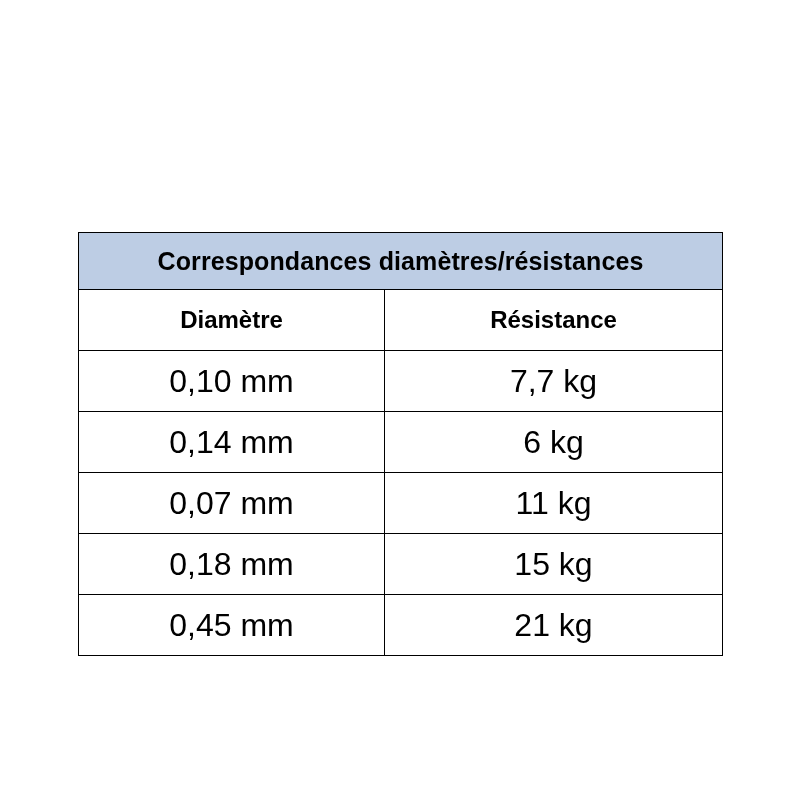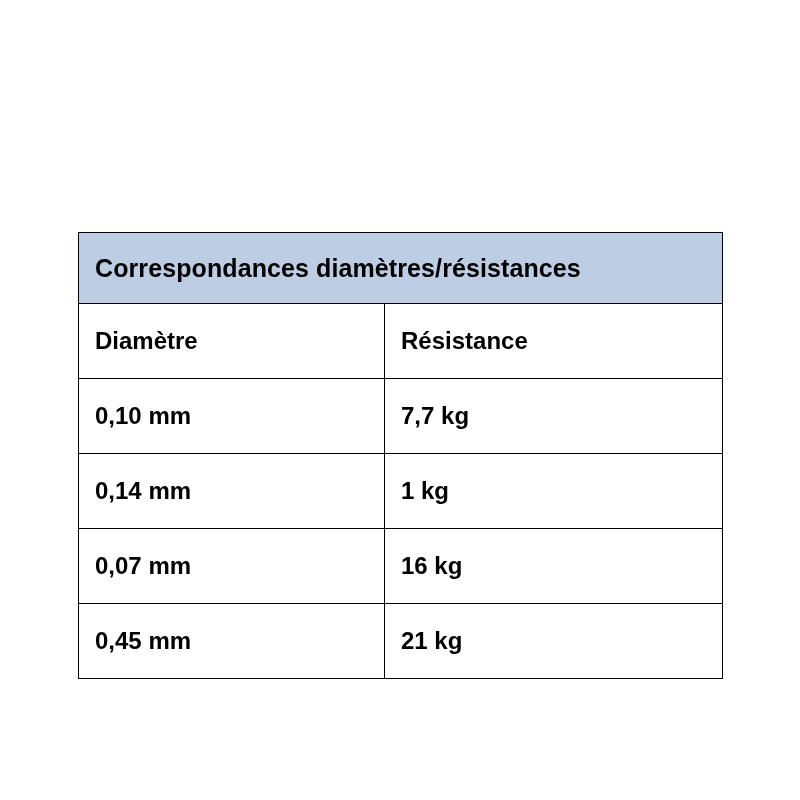--- a/index.html
+++ b/index.html
@@ -28,45 +28,46 @@
   }
 
   table.spec-table {
     width: 644px;
     border-collapse: collapse;
     table-layout: fixed;
   }
 
   table.spec-table td {
     border: 1px solid #000000;
+    text-align: center;
     vertical-align: middle;
     color: #000000;
-    padding: 16px;
+    padding: 9px;
   }
 
   
   tr.title-row td {
     background: #bdcde4;
     font-weight: bold;
     font-size: 25px;
     height: 38px;
     letter-spacing: 0.1px;
   }
 
   
   tr.header-row td {
     font-weight: bold;
     font-size: 24px;
     height: 42px;
   }
 
   
   tr.data-row td {
-    font-weight: bold;
-    font-size: 24px;
+    font-weight: normal;
+    font-size: 32px;
     height: 42px;
   }
 
   col.col-diameter { width: 306px; }
   col.col-resistance { width: 338px; }
 </style>
 </head>
 <body>
 
 <div class="page">
@@ -83,25 +84,29 @@
         <tr class="header-row">
           <td>Diamètre</td>
           <td>Résistance</td>
         </tr>
         <tr class="data-row">
           <td>0,10 mm</td>
           <td>7,7 kg</td>
         </tr>
         <tr class="data-row">
           <td>0,14 mm</td>
-          <td>1 kg</td>
+          <td>6 kg</td>
         </tr>
         <tr class="data-row">
           <td>0,07 mm</td>
-          <td>16 kg</td>
+          <td>11 kg</td>
+        </tr>
+        <tr class="data-row">
+          <td>0,18 mm</td>
+          <td>15 kg</td>
         </tr>
         <tr class="data-row">
           <td>0,45 mm</td>
           <td>21 kg</td>
         </tr>
       </tbody>
     </table>
   </div>
 </div>
 

